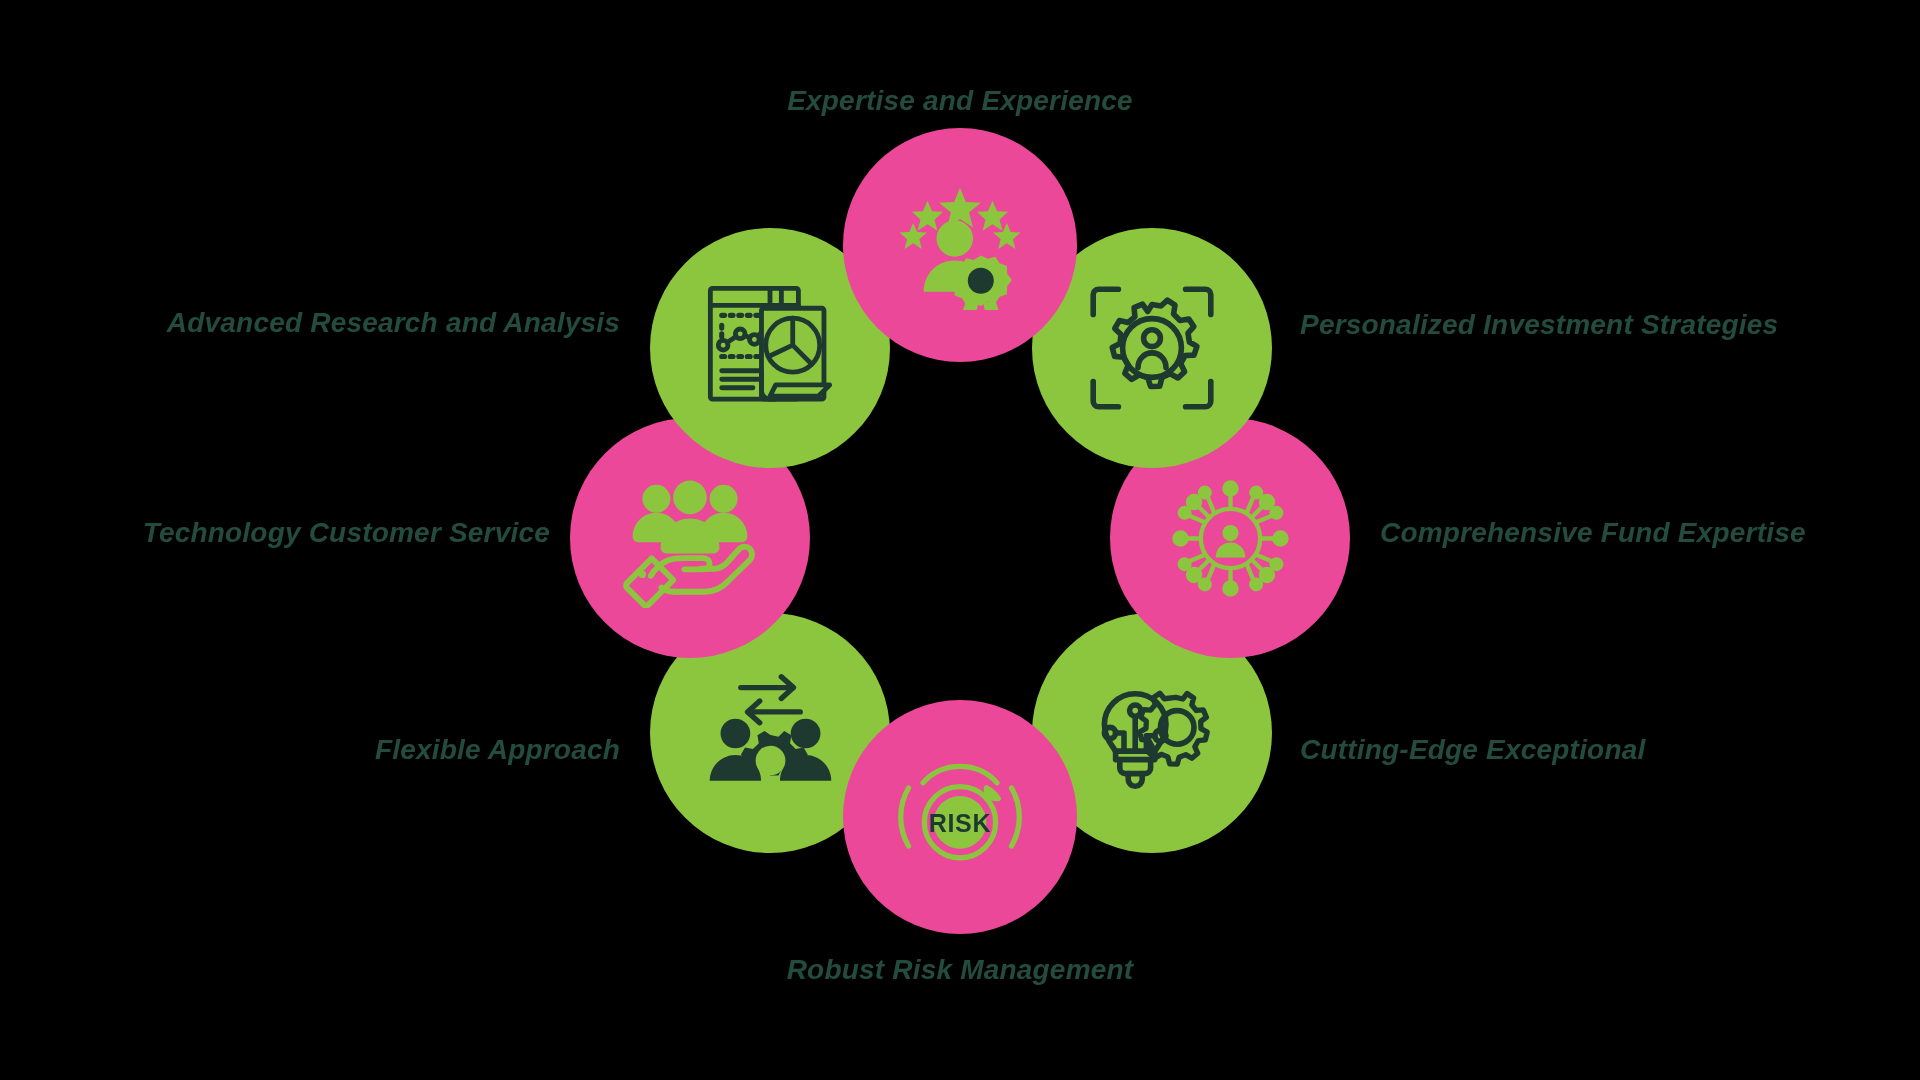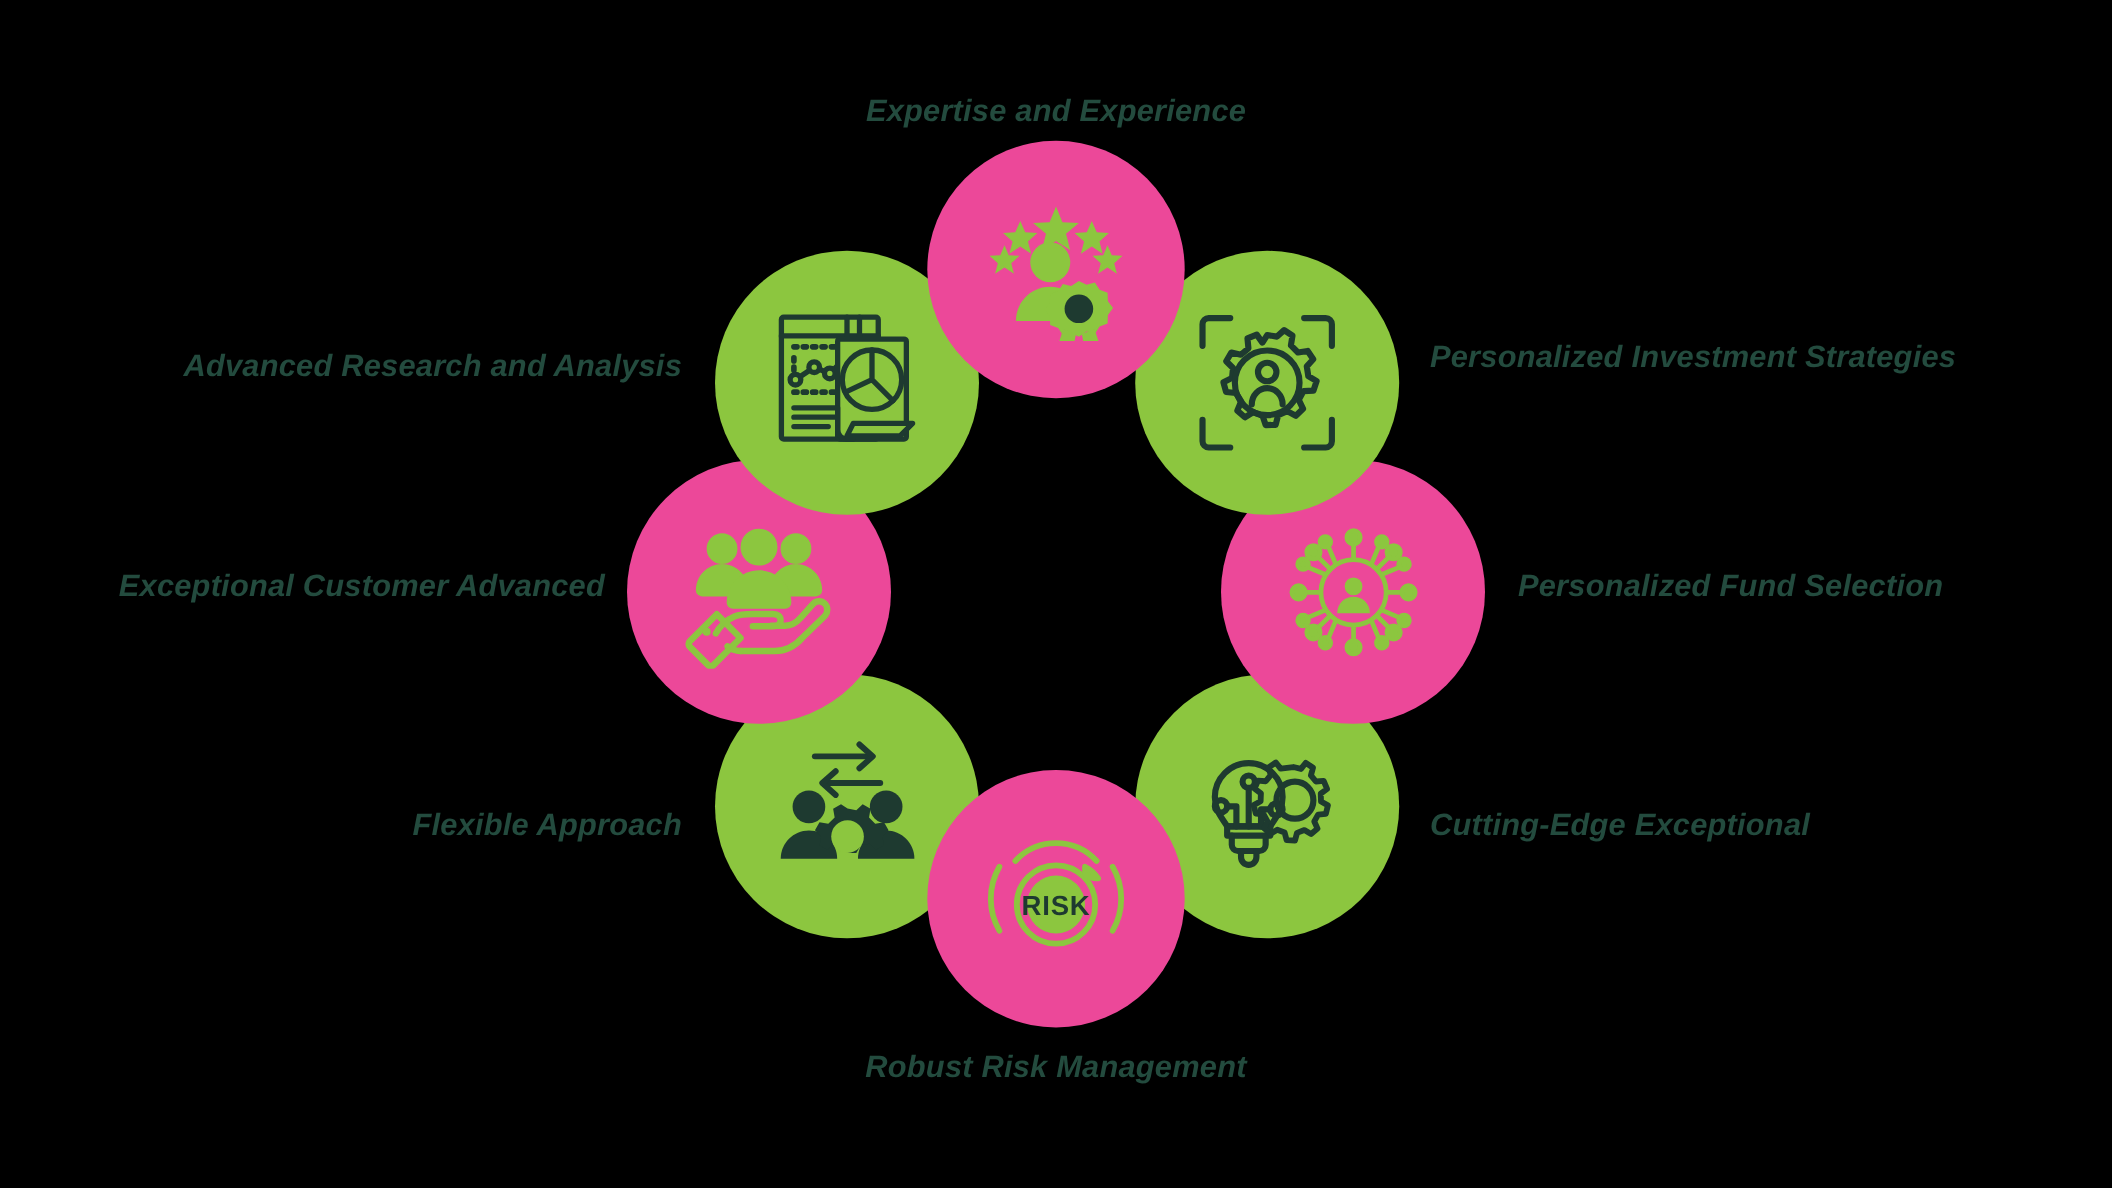--- a/index.html
+++ b/index.html
@@ -90,21 +90,21 @@
           <circle cx="84" cy="31" r="3.6" fill="#8cc63f"></circle>
         <circle cx="16" cy="69" r="3.6" fill="#8cc63f"></circle>
           <circle cx="84" cy="69" r="3.6" fill="#8cc63f"></circle>
         <circle cx="31" cy="16" r="3.6" fill="#8cc63f"></circle>
           <circle cx="69" cy="16" r="3.6" fill="#8cc63f"></circle>
         <circle cx="31" cy="84" r="3.6" fill="#8cc63f"></circle>
           <circle cx="69" cy="84" r="3.6" fill="#8cc63f"></circle>
       </svg>
     </span>
   </div>
-  <div class="label r" style="left:1380px;top:518px;">Personalized Fund Selection</div>
+  <div class="label r" style="left:1380px;top:518px;">Comprehensive Fund Expertise</div>
 
   <div class="node light" style="left:1032px;top:613px;width:240px;height:240px;z-index:5;">
     <span>
       <svg width="140" height="140" viewBox="0 0 100 100" fill="none" stroke="#1e3a30" stroke-width="4" stroke-linecap="round" stroke-linejoin="round">
 
         <path d="M16 44a22 22 0 0 1 44 0c0 9-5 14-8 19H24c-3-5-8-10-8-19z"></path>
         <path d="M24 63h28v6H24z"></path>
         <path d="M27 69v6a4 4 0 0 0 4 4h14a4 4 0 0 0 4-4v-6"></path>
         <path d="M33 79v4a5 5 0 0 0 10 0v-4"></path>
 
@@ -177,21 +177,21 @@
         <g fill="none" stroke="#8cc63f" stroke-width="4.2" stroke-linecap="round" stroke-linejoin="round">
           <path d="M22 77c2-4 7-9 12-11 4-1.6 8-1.6 12-1.6h13c3.4 0 5 1.8 5 4s-1.6 4-5 4H46"></path>
           <path d="M58 72h9c4 0 7-1.6 10-5l8-9c2.2-2.4 5.6-2.4 7.8-.2 2 2 2 5.4.2 7.6L78 80c-5 5.6-10 8.4-17.6 8.4H38"></path>
           <path d="M38 88.4c-3.6 0-6-1-8.4-3"></path>
           <path d="M22.6 64.6L5 82.2a2.4 2.4 0 0 0 0 3.4l12 12a2.4 2.4 0 0 0 3.4 0L38 80z"></path>
         </g>
         <circle cx="16" cy="76" r="2.6"></circle>
       </svg>
     </span>
   </div>
-  <div class="label l" style="left:30px;top:518px;width:520px;">Exceptional Customer Advanced</div>
+  <div class="label l" style="left:30px;top:518px;width:520px;">Technology Customer Service</div>
 
   <div class="node light" style="left:650px;top:228px;width:240px;height:240px;z-index:7;">
     <span>
       <svg width="142" height="142" viewBox="0 0 100 100" fill="none" stroke="#1e3a30" stroke-width="3.4" stroke-linecap="round" stroke-linejoin="round">
 
         <rect x="8" y="8" width="62" height="78" rx="1.5"></rect>
         <path d="M8 20h62"></path>
         <path d="M50 8v12M58 8v12"></path>
 
         <path d="M16 27h2M22 27h2M28 27h2M34 27h2M40 27h2M46 27h2" stroke-width="3.6"></path>
@@ -208,15 +208,15 @@
 
         <rect x="44" y="22" width="44" height="64" rx="1.5" fill="#8cc63f"></rect>
         <circle cx="66" cy="48" r="19"></circle>
         <path d="M66 48V29M66 48l13.4 13.4M66 48l-17 8"></path>
 
         <path d="M44 66v14a6 6 0 0 0 6 6h4"></path>
         <path d="M54 76h38l-8 8H50z" fill="#8cc63f"></path>
       </svg>
     </span>
   </div>
-  <div class="label l" style="left:30px;top:318px;width:590px;">Advanced Research and Analysis</div>
+  <div class="label l" style="left:30px;top:308px;width:590px;">Advanced Research and Analysis</div>
 
 </div>
 
 </body></html>

